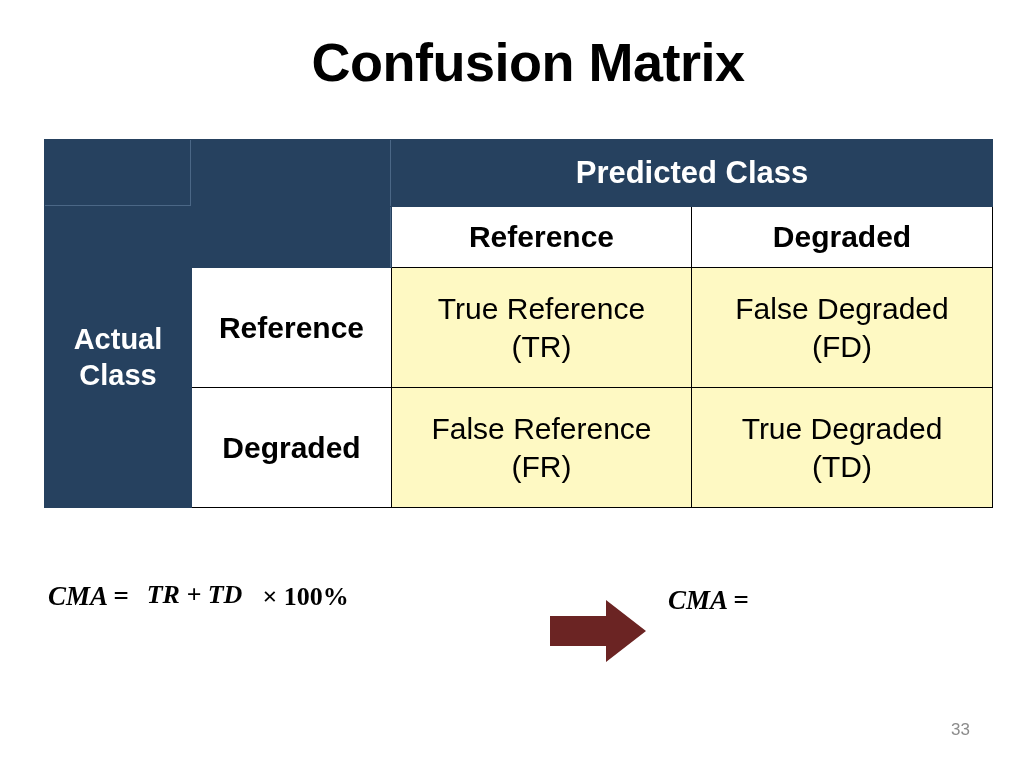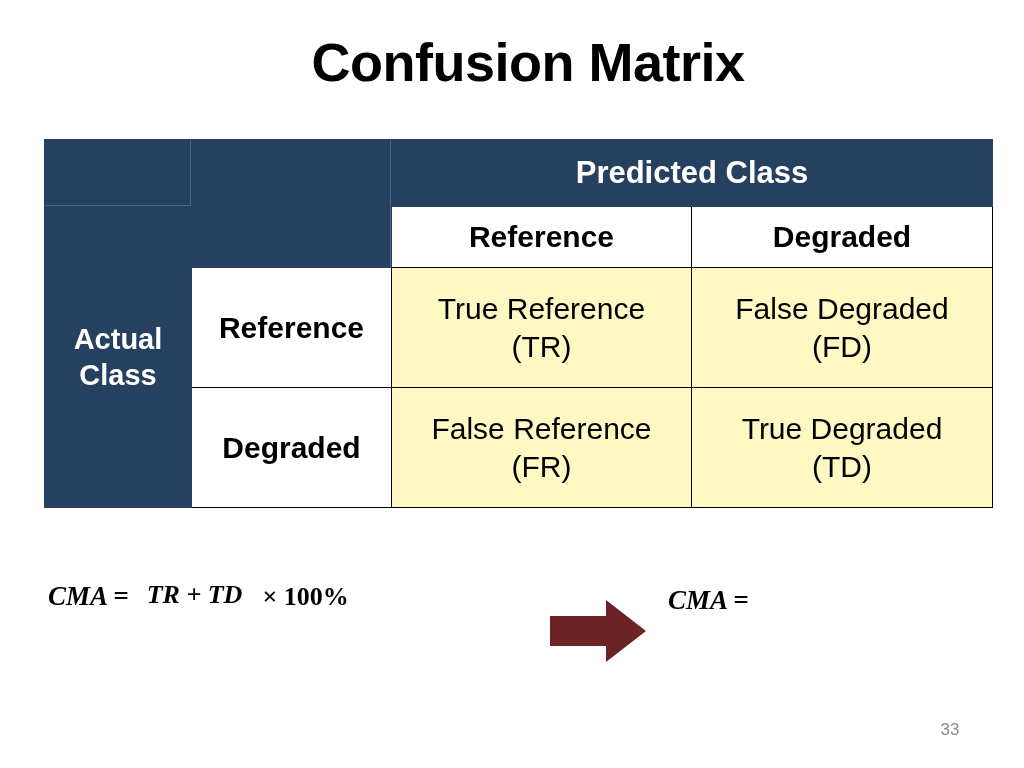--- a/index.html
+++ b/index.html
@@ -163,21 +163,21 @@
     width: 100px;
     height: 66px;
   }
 
   
   .page-number {
     position: absolute;
     left: 930px;
     top: 720px;
     width: 40px;
-    text-align: center;
+    text-align: right;
     font-size: 17px;
     color: #8c8c8c;
   }
 </style>
 </head>
 <body>
 
 <div class="slide-title">Confusion Matrix</div>
 
 <table class="matrix">

